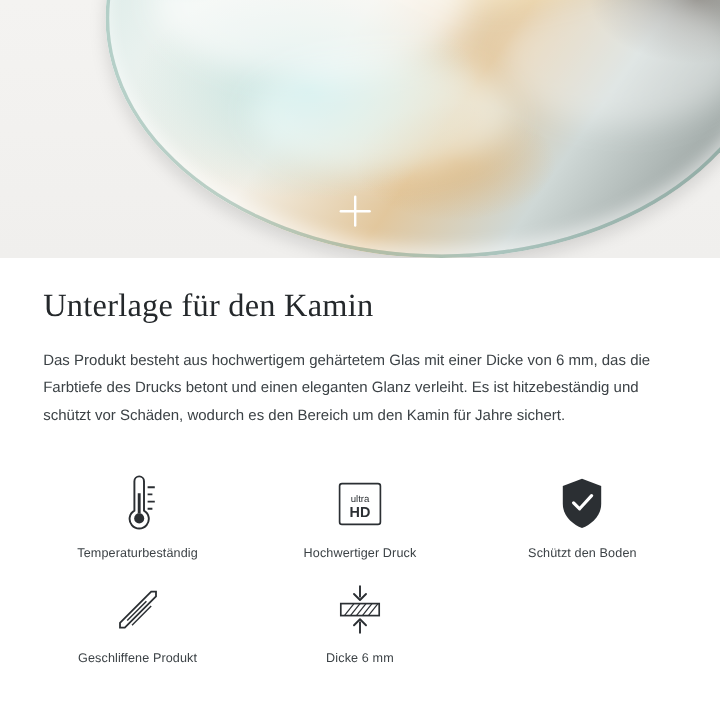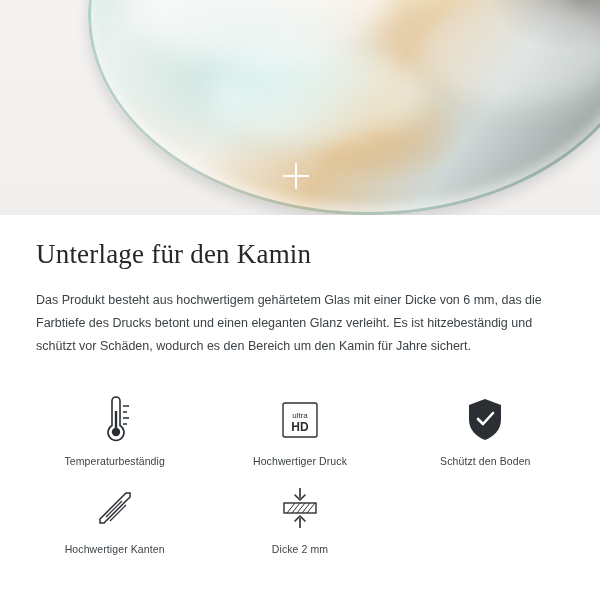--- a/index.html
+++ b/index.html
@@ -210,21 +210,21 @@
     <div class="feature">
       <div class="feature-icon">
         <svg width="46" height="46" viewBox="0 0 46 46">
           <path d="M8 34 L34 8 L38 8 L38 12 L12 38 L8 38 Z" fill="none" stroke="#2b2f33" stroke-width="1.5"></path>
           <g stroke="#2b2f33" stroke-width="1.2">
             <path d="M14 32 L30 16"></path>
             <path d="M18 36 L34 20"></path>
           </g>
         </svg>
       </div>
-      <div class="feature-label">Hochwertiger Kanten</div>
+      <div class="feature-label">Geschliffene Produkt</div>
     </div>
 
     <div class="feature">
       <div class="feature-icon">
         <svg width="46" height="48" viewBox="0 0 46 48">
           <g stroke="#2b2f33" stroke-width="1.6" fill="none">
             <path d="M23 4 V14"></path>
             <path d="M18 11 L23 16 L28 11" stroke-linecap="round" stroke-linejoin="round"></path>
             <path d="M23 44 V34"></path>
             <path d="M18 37 L23 32 L28 37" stroke-linecap="round" stroke-linejoin="round"></path>
@@ -232,17 +232,17 @@
           <rect x="7" y="19" width="32" height="10" fill="none" stroke="#2b2f33" stroke-width="1.4"></rect>
           <g stroke="#2b2f33" stroke-width="1">
             <path d="M10 29 L18 19"></path>
             <path d="M15 29 L23 19"></path>
             <path d="M20 29 L28 19"></path>
             <path d="M25 29 L33 19"></path>
             <path d="M30 29 L38 19"></path>
           </g>
         </svg>
       </div>
-      <div class="feature-label">Dicke 2 mm</div>
+      <div class="feature-label">Dicke 6 mm</div>
     </div>
 
   </div>
 </div>
 
 </body></html>

